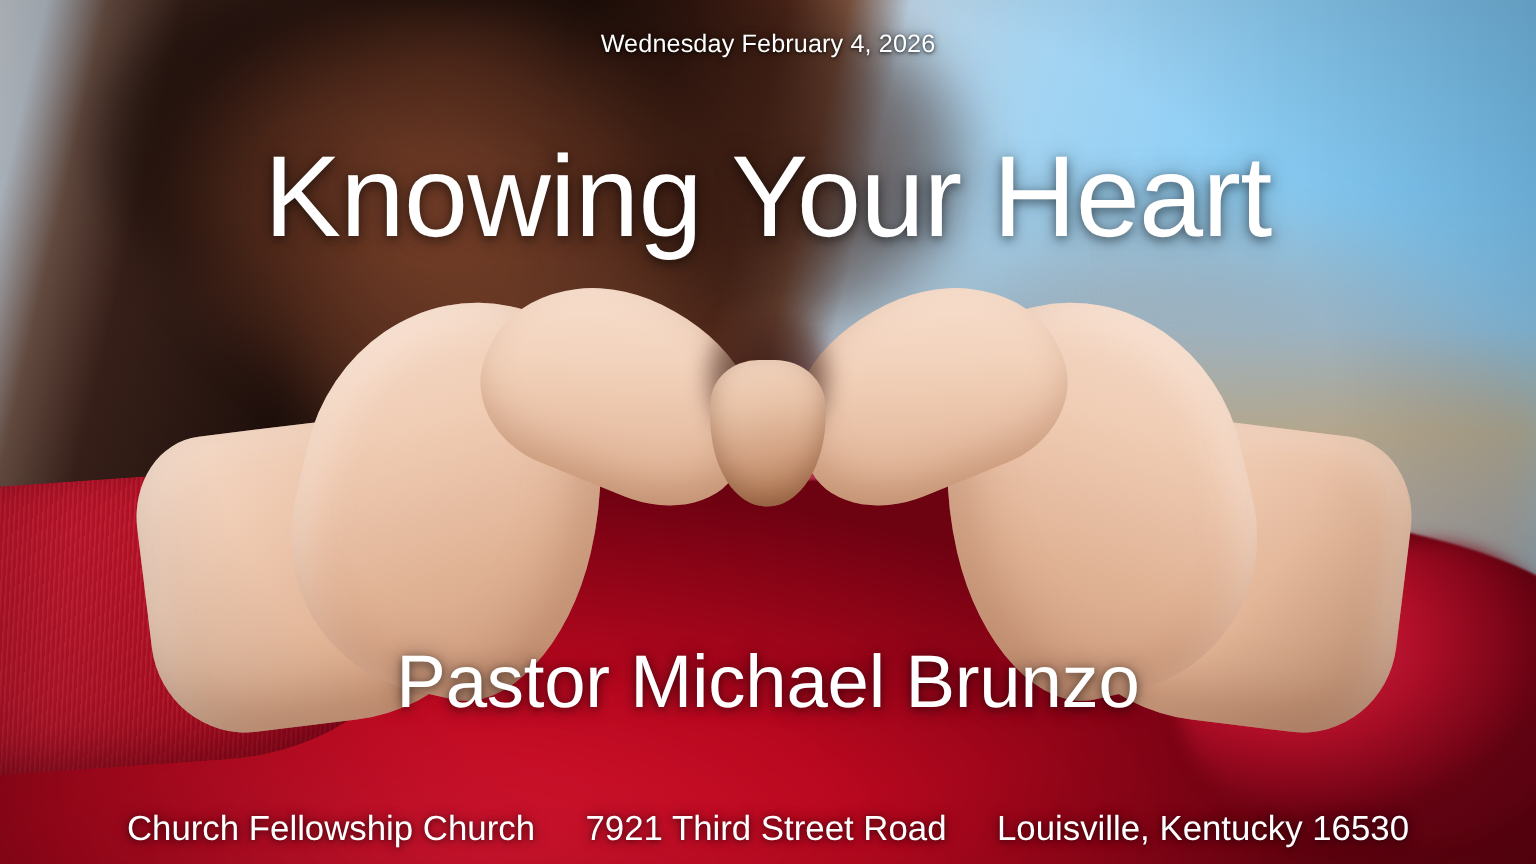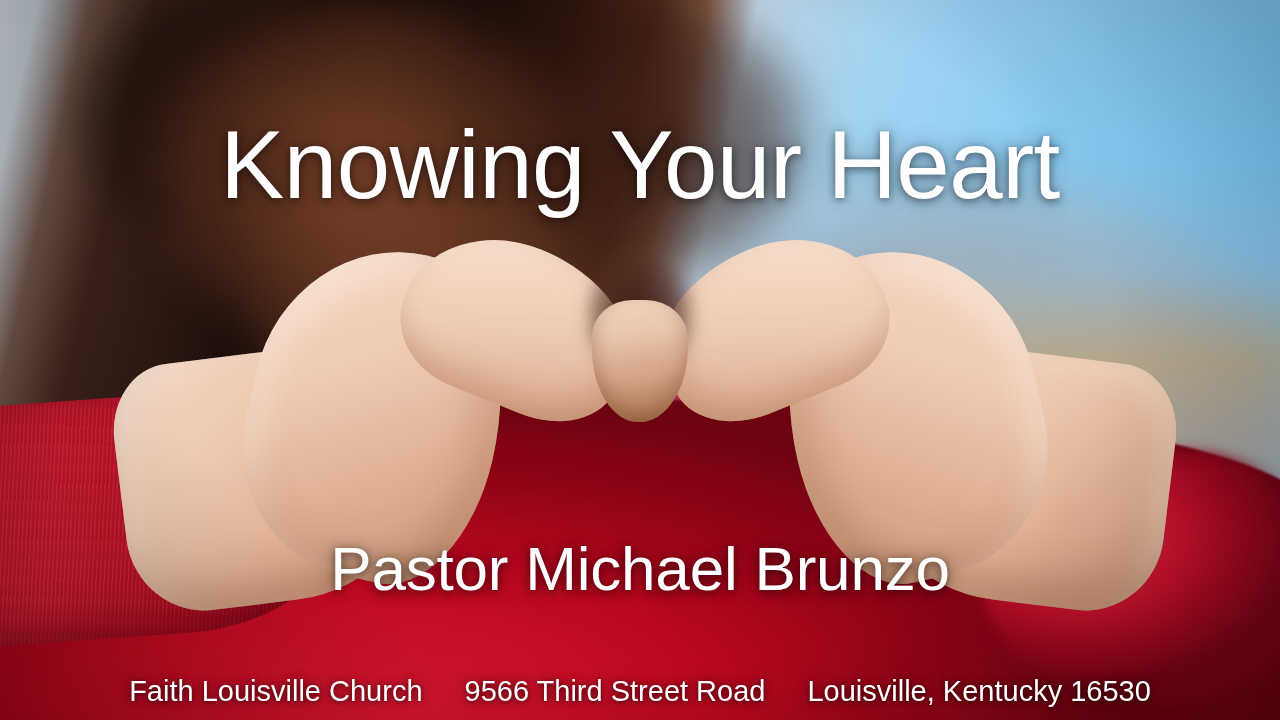--- a/index.html
+++ b/index.html
@@ -318,23 +318,24 @@
     <div class="hand" id="hand-left-fingers"></div>
     <div class="hand" id="hand-right-fingers"></div>
     <div id="heart-notch"></div>
     <div id="fingertips"></div>
 
     <div class="bg-layer" id="bg-vignette"></div>
   </div>
 
   <div id="text-layer">
 
+    <div class="slide-text" id="date-line">Wednesday February 4, 2026</div>
 
     <div class="slide-text" id="speaker-name">Pastor Michael Brunzo</div>
 
     <div class="slide-text" id="sermon-title">Knowing Your Heart</div>
 
     <div class="slide-text" id="church-footer">
-      <span>Faith Louisville Church</span><span class="footer-gap"></span><span>9566 Third Street Road</span><span class="footer-gap"></span><span>Louisville, Kentucky 16530</span>
+      <span>Church Fellowship Church</span><span class="footer-gap"></span><span>7921 Third Street Road</span><span class="footer-gap"></span><span>Louisville, Kentucky 16530</span>
     </div>
 
   </div>
 </div>
 
 </body></html>

